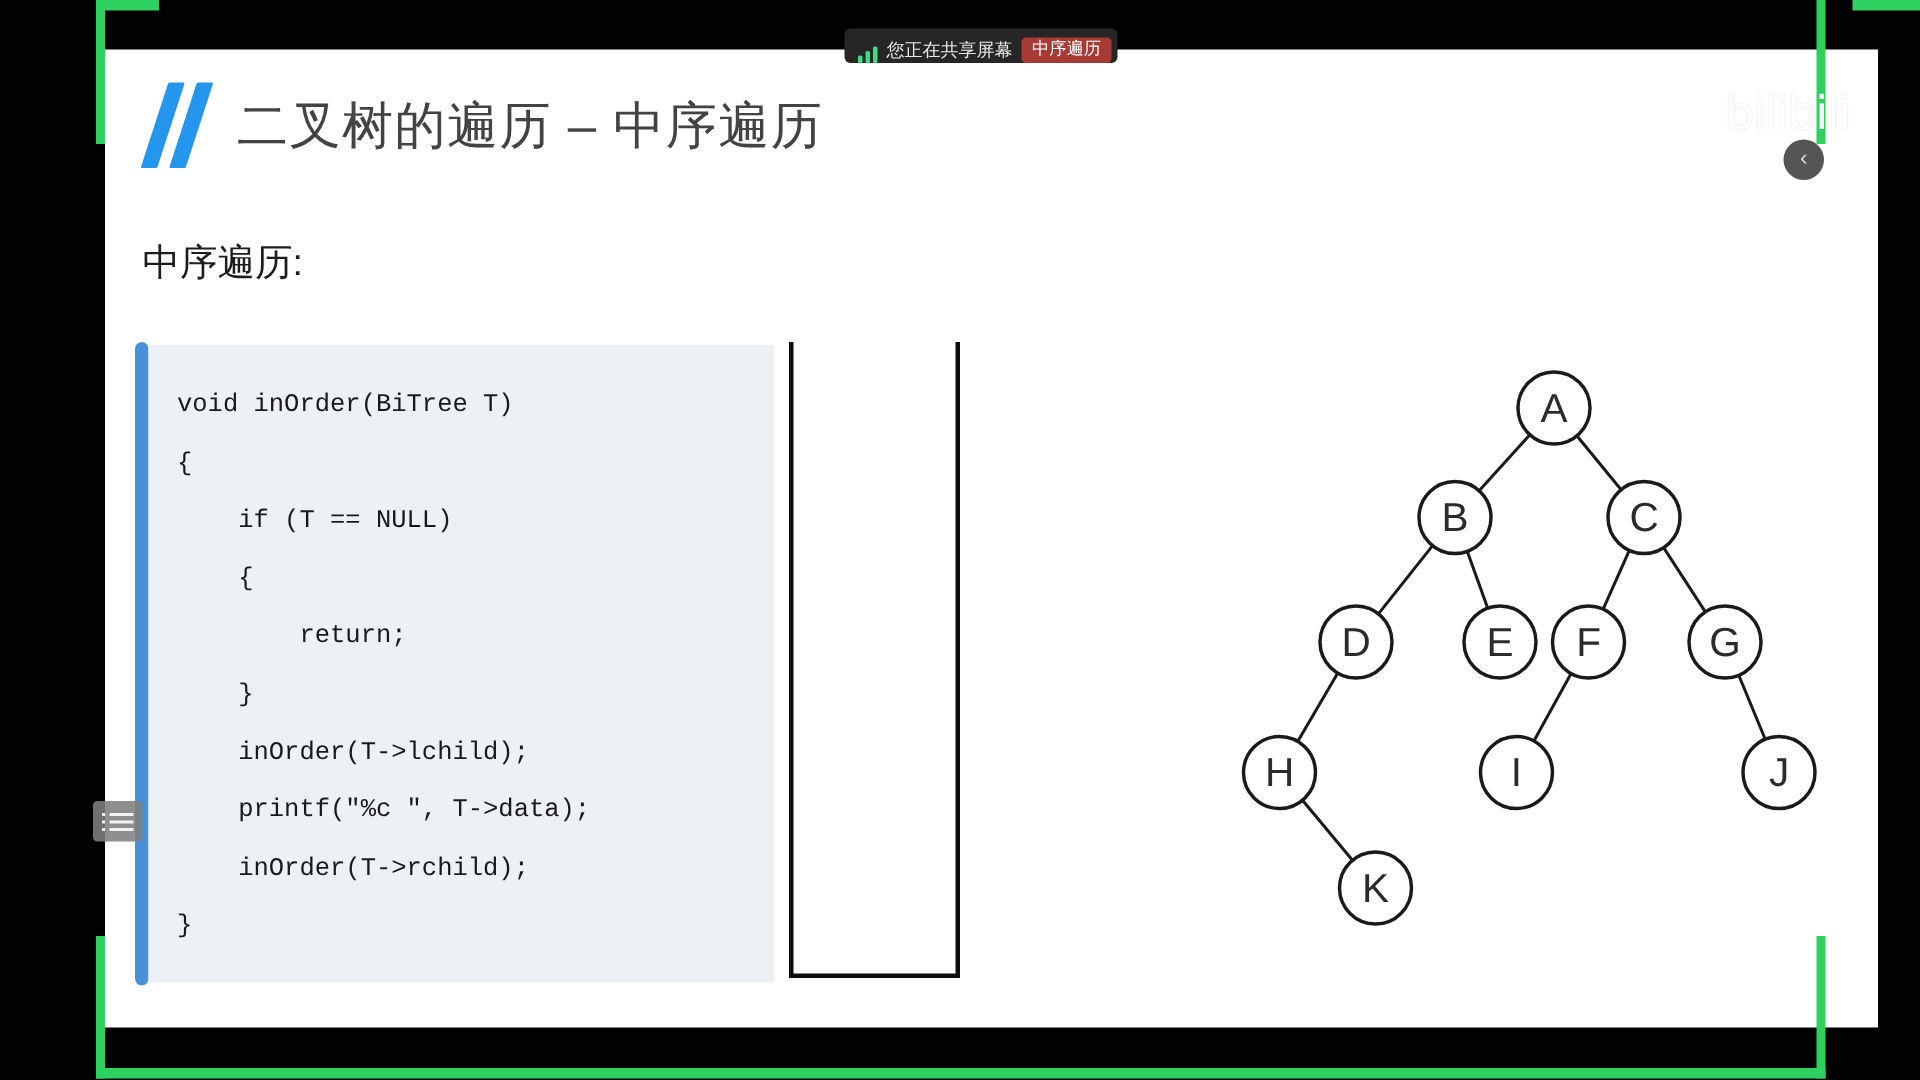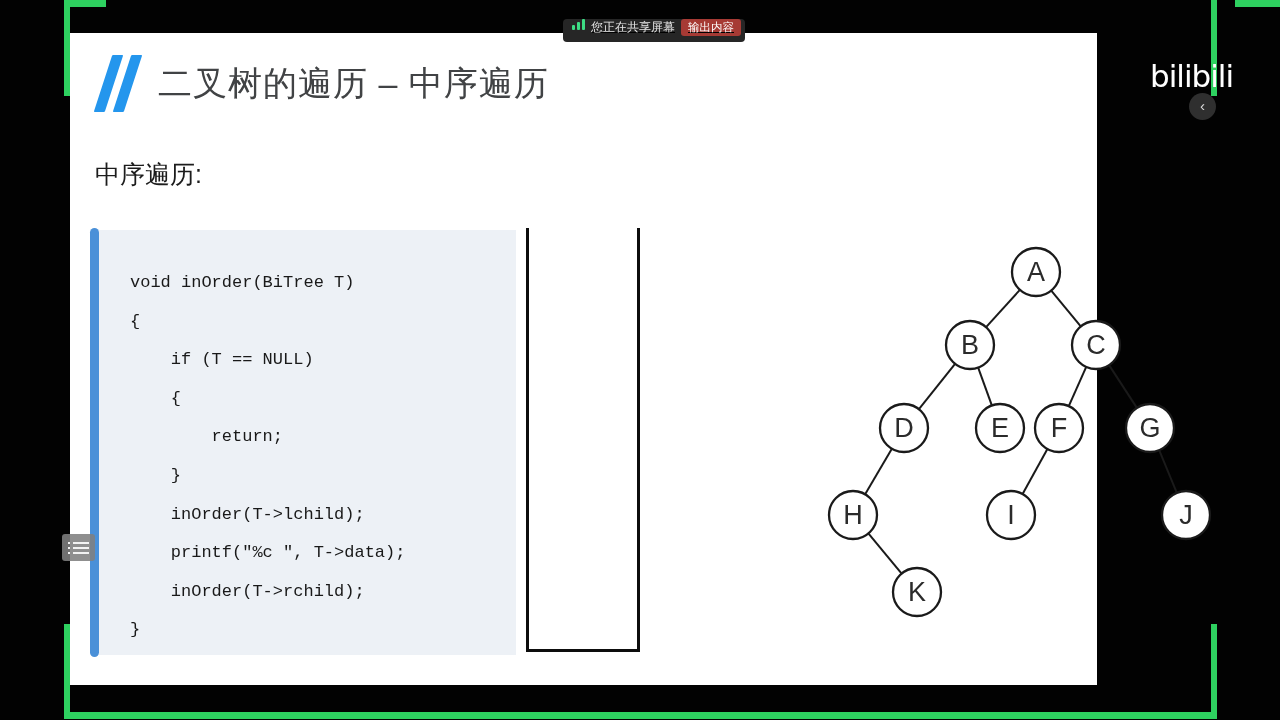--- a/index.html
+++ b/index.html
@@ -8,56 +8,56 @@
     --code-bar-blue:#4a90d8;
     --code-bg:#edf1f6;
     --end-button-red:#a63a34;
   }
   *{margin:0;padding:0;box-sizing:border-box;}
   html,body{width:1280px;height:720px;overflow:hidden;background:#020202;
     font-family:"Liberation Sans",sans-serif;}
   .stage{position:absolute;left:0;top:0;width:1280px;height:720px;background:#020202;}
 
   
-  .slide{position:absolute;left:70px;top:33px;width:1027px;height:652px;background:#ffffff;}
+  .slide{position:absolute;left:70px;top:33px;width:1182px;height:652px;background:#ffffff;}
 
   
   .acc{position:absolute;background:var(--accent-green);}
 
   
   .slash{position:absolute;top:22px;width:11px;height:57px;background:var(--accent-blue);
     transform:skewX(-18deg);border-radius:1px;}
   .slide-title{position:absolute;left:88px;top:28px;font-size:34px;font-weight:400;
     color:#414345;letter-spacing:1px;white-space:nowrap;}
 
   .output-label{position:absolute;left:25px;top:125px;font-size:25px;color:#1c1c1c;}
 
   
   .code-bar{position:absolute;left:20px;top:195px;width:9px;height:429px;
     background:var(--code-bar-blue);border-radius:5px;}
   .code-block{position:absolute;left:29px;top:197px;width:417px;height:425px;
     background:var(--code-bg);}
-  .code-block pre{margin:12px;padding:22px 0 0 19px;font-family:"Liberation Mono","DejaVu Sans Mono",monospace;
+  .code-block pre{margin:0;padding:22px 0 0 19px;font-family:"Liberation Mono","DejaVu Sans Mono",monospace;
     font-size:17px;line-height:38.6px;color:#191919;white-space:pre;}
 
   
   .output-box{position:absolute;left:456px;top:195px;width:114px;height:424px;
     border-left:3px solid #0d0d0d;border-right:3px solid #0d0d0d;border-bottom:3px solid #0d0d0d;
     background:#ffffff;font-family:"Liberation Mono",monospace;font-size:17px;color:#191919;}
 
   
   .tree-svg{position:absolute;left:730px;top:197px;width:420px;height:400px;}
   .tree-edge{stroke:#1a1a1a;stroke-width:2;}
   .tree-circle{fill:#ffffff;stroke:#1a1a1a;stroke-width:2.3;}
   .tree-label{font-family:"Liberation Sans",sans-serif;font-size:27px;fill:#2b2b2b;
     text-anchor:middle;}
 
   
   .banner{position:absolute;left:563px;top:19px;height:23px;background:#262626;
-    border-radius:4px;display:flex;align-items:flex-start;padding:0 4px 0 9px;gap:6px;z-index:20;text-decoration:underline;}
+    border-radius:4px;display:flex;align-items:flex-end;padding:0 4px 0 9px;gap:6px;z-index:20;}
   .sig{display:flex;align-items:flex-end;gap:2px;height:11px;}
   .sig i{display:block;width:3px;background:#3ddc84;border-radius:1px;}
   .sig i:nth-child(1){height:5px;}
   .sig i:nth-child(2){height:8px;}
   .sig i:nth-child(3){height:11px;}
   .share-status{color:#e8e8e8;font-size:12px;white-space:nowrap;}
   .end-btn{background:var(--end-button-red);color:#fff;border:none;font-size:11.5px;
     border-radius:3px;padding:2px 7px;line-height:13px;cursor:pointer;white-space:nowrap;}
 
   
@@ -173,21 +173,21 @@
   <div class="acc" style="left:1211px;top:624px;width:6px;height:95px"></div>
   <div class="acc" style="left:64px;top:712px;width:1153px;height:7px"></div>
 
   <div class="banner">
     <span class="sig">
         <i></i>
         <i></i>
         <i></i>
       </span>
     <span class="share-status">您正在共享屏幕</span>
-    <button class="end-btn">输出内容</button>
+    <button class="end-btn">中序遍历</button>
   </div>
 
   <div class="bili">bilibili</div>
 
   <div class="collapse">
     <span>‹</span>
   </div>
 
   <div class="listbtn">
     <div class="row">

